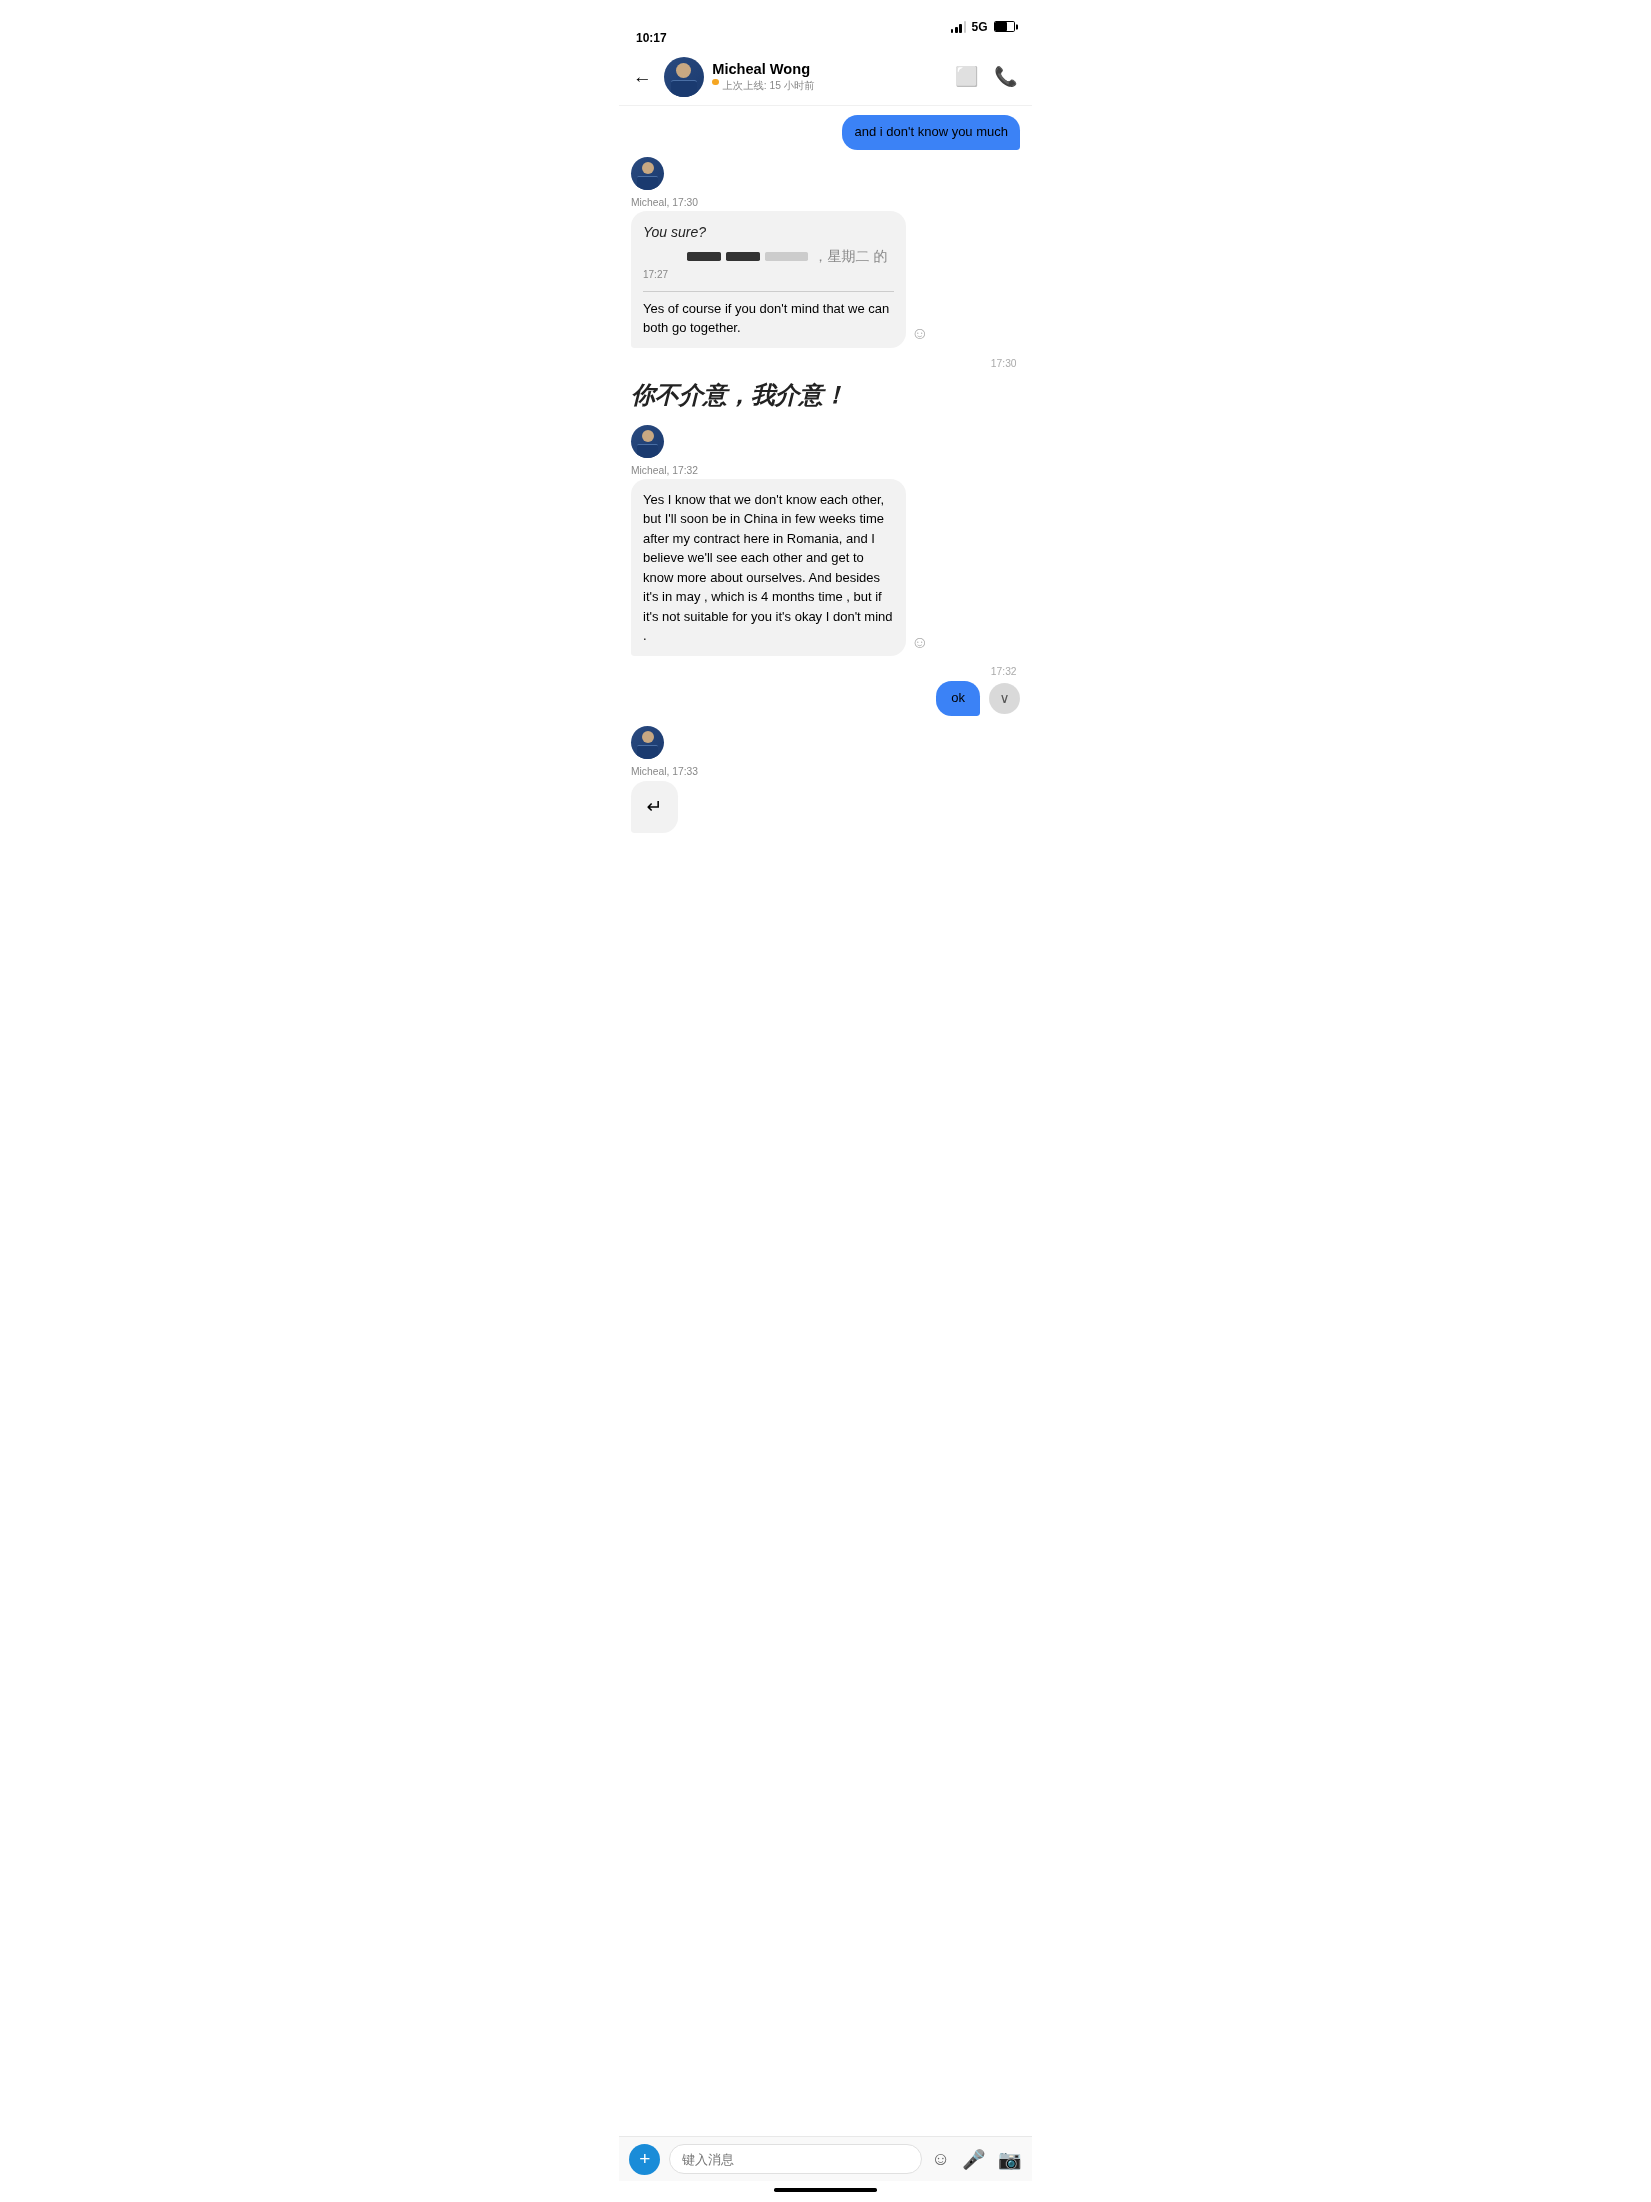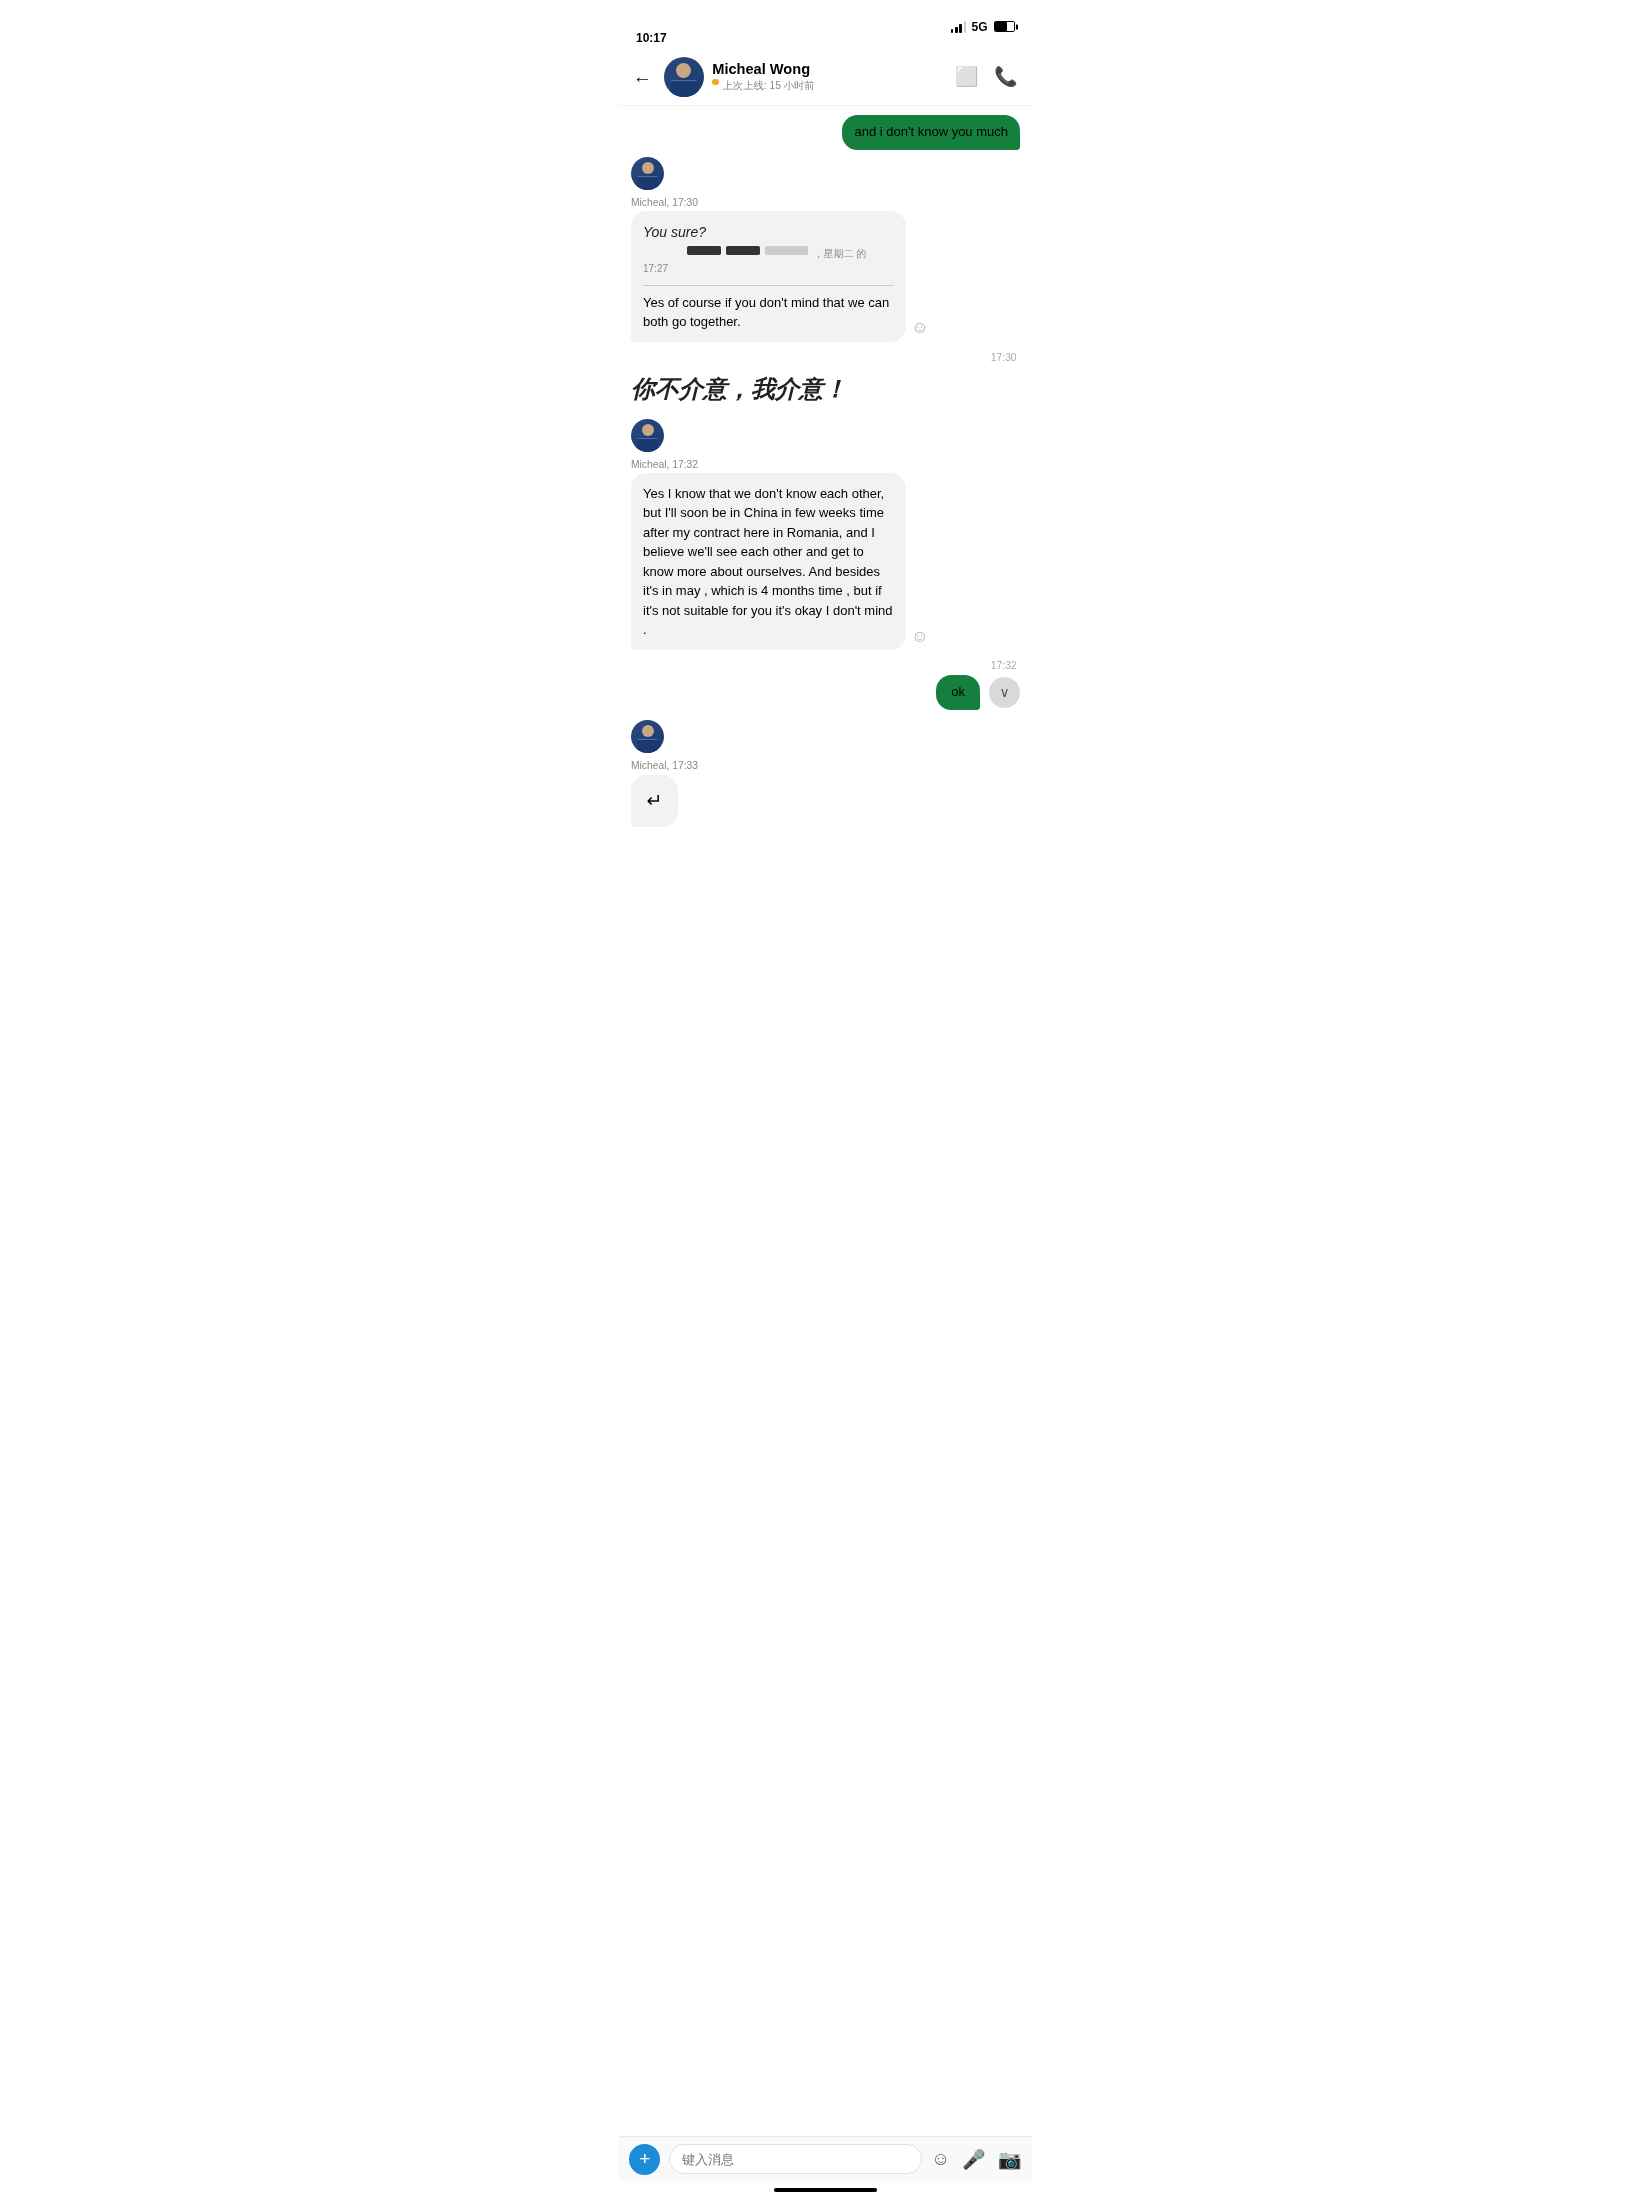--- a/index.html
+++ b/index.html
@@ -160,21 +160,21 @@
       background: #fff;
     }
 
     
     .msg-out {
       display: flex;
       justify-content: flex-end;
       margin-bottom: 6.9px;
     }
     .bubble-out {
-      background: #15803d;
+      background: #3b82f6;
       border-radius: 15.5px 15.5px 3.4px 15.5px;
       padding: 8.6px 12px;
       max-width: 75%;
       font-size: 13px;
       color: #000;
       line-height: 1.4;
     }
 
     
     .msg-in {
@@ -234,24 +234,24 @@
       margin-top: 8.6px;
       padding-top: 6.9px;
     }
     .quote-text {
       font-style: italic;
       font-size: 14px;
       color: #222;
       margin-bottom: 3.4px;
     }
     .quote-meta {
-      font-size: 10px;
+      font-size: 14px;
       color: #888;
       display: flex;
-      align-items: flex-start;
+      align-items: center;
       gap: 5.2px;
       padding-left: 44px;
     }
     .redacted-block {
       display: inline-block;
       background: #333;
       width: 34px;
       height: 8.6px;
       border-radius: 1.7px;
       vertical-align: middle;

